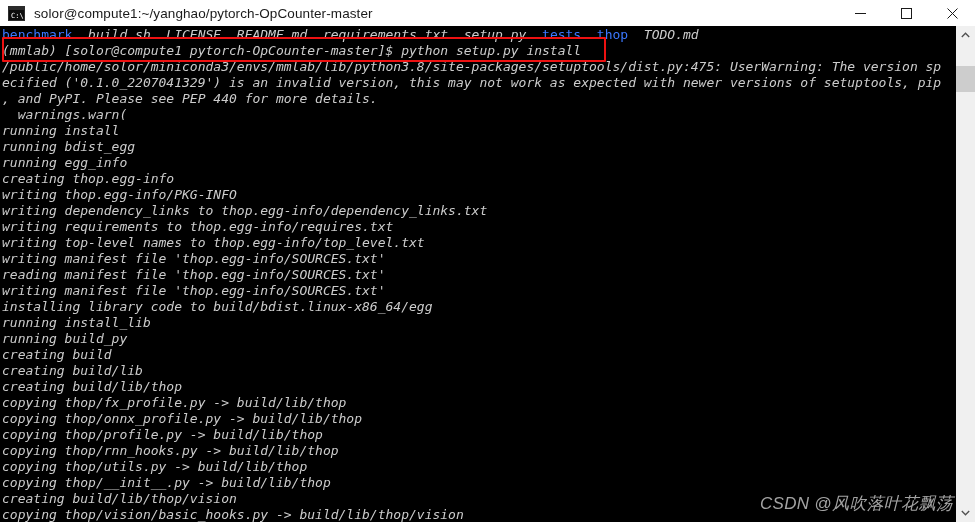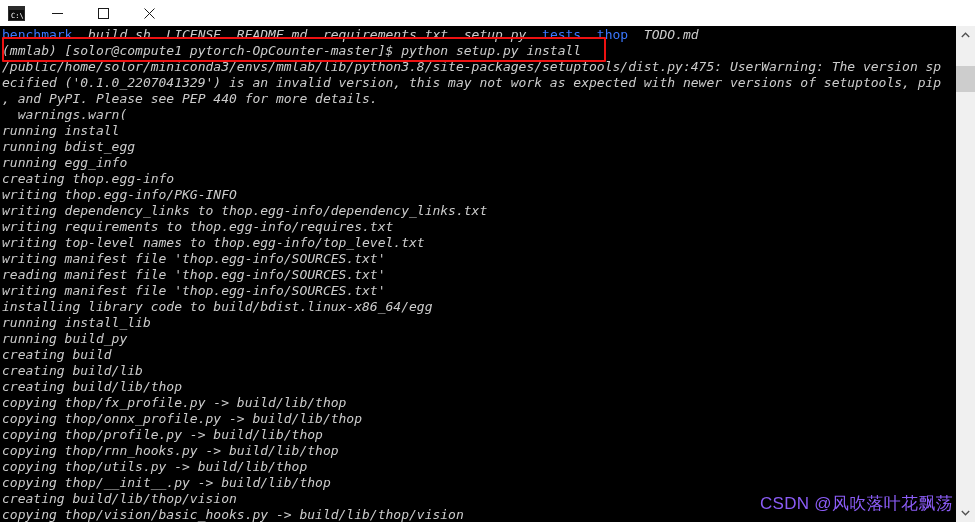--- a/index.html
+++ b/index.html
@@ -106,23 +106,24 @@
     border-radius: 1px;
   }
 
   
   #watermark {
     position: absolute;
     right: 22px;
     bottom: 7px;
     font-family: "Liberation Sans", sans-serif;
     font-size: 17px;
-    color: #8b5cf6;
+    color: #a3a3a3;
     white-space: nowrap;
     letter-spacing: 0.3px;
+    font-style: italic;
   }
 
   
   #scrollbar {
     position: absolute;
     right: 0;
     top: 26px;
     width: 19px;
     height: 496px;
     background: #f0f0f0;
@@ -163,20 +164,21 @@
 
   <div id="titlebar">
     <div id="title-icon">
       <svg width="17" height="15" viewBox="0 0 17 15">
         <rect x="0.5" y="0.5" width="16" height="14" fill="#ffffff" stroke="#2b2b2b"></rect>
         <rect x="1" y="1" width="15" height="3" fill="#2b2b2b"></rect>
         <rect x="1" y="4" width="15" height="10" fill="#0c0c0c"></rect>
         <text x="3" y="12" font-family="DejaVu Sans Mono, monospace" font-size="7" fill="#ffffff">C:\</text>
       </svg>
     </div>
+    <div id="title-text">solor@compute1:~/yanghao/pytorch-OpCounter-master</div>
     <div class="win-btn">
       <svg width="11" height="11" viewBox="0 0 11 11">
         <rect x="0" y="5" width="11" height="1" fill="#1a1a1a"></rect>
       </svg>
     </div>
     <div class="win-btn">
       <svg width="11" height="11" viewBox="0 0 11 11">
         <rect x="0.5" y="0.5" width="10" height="10" fill="none" stroke="#1a1a1a" stroke-width="1"></rect>
       </svg>
     </div>

